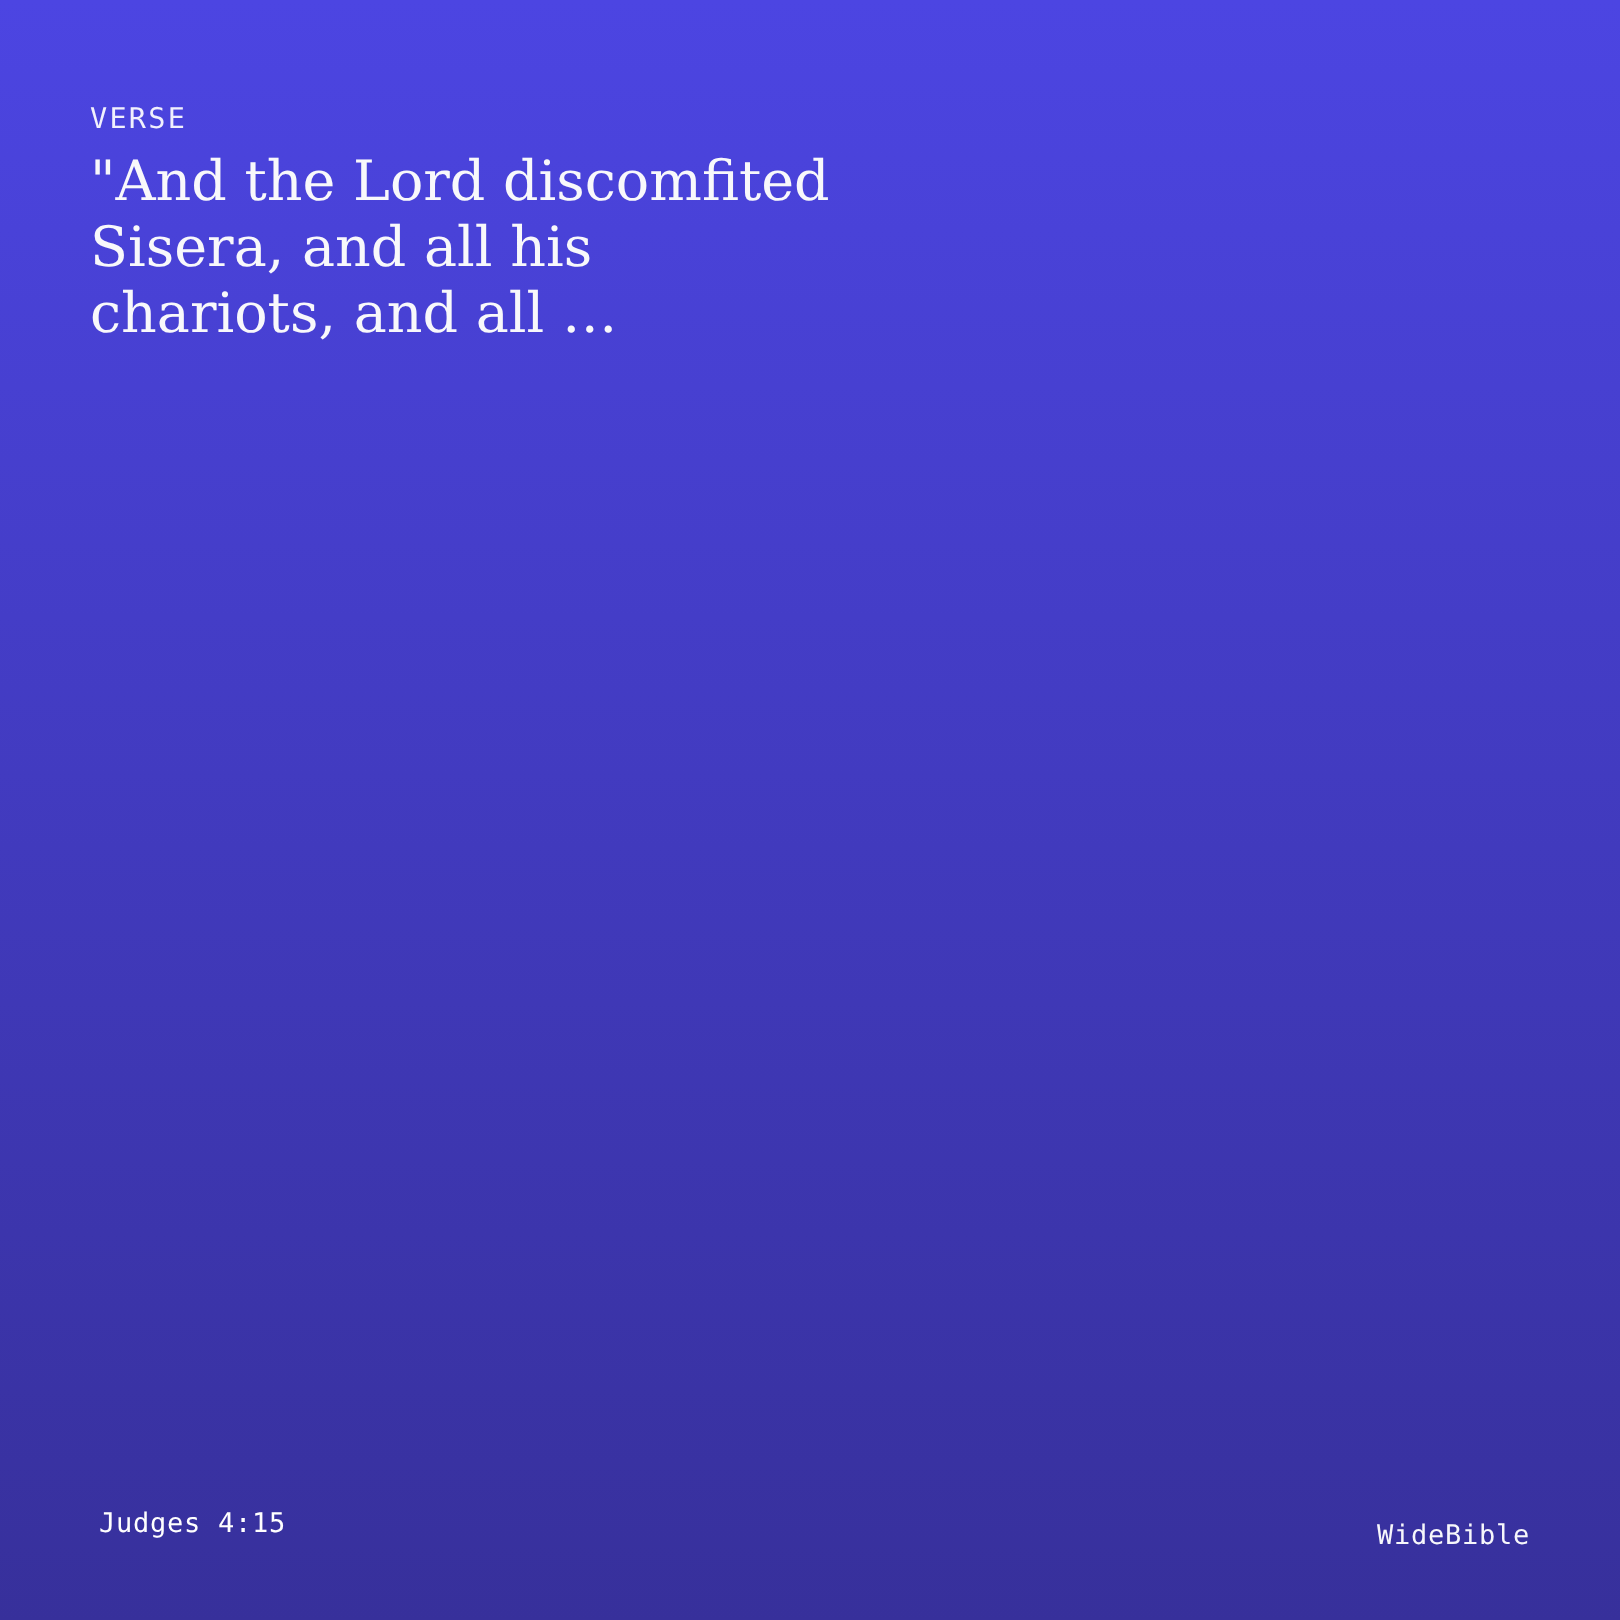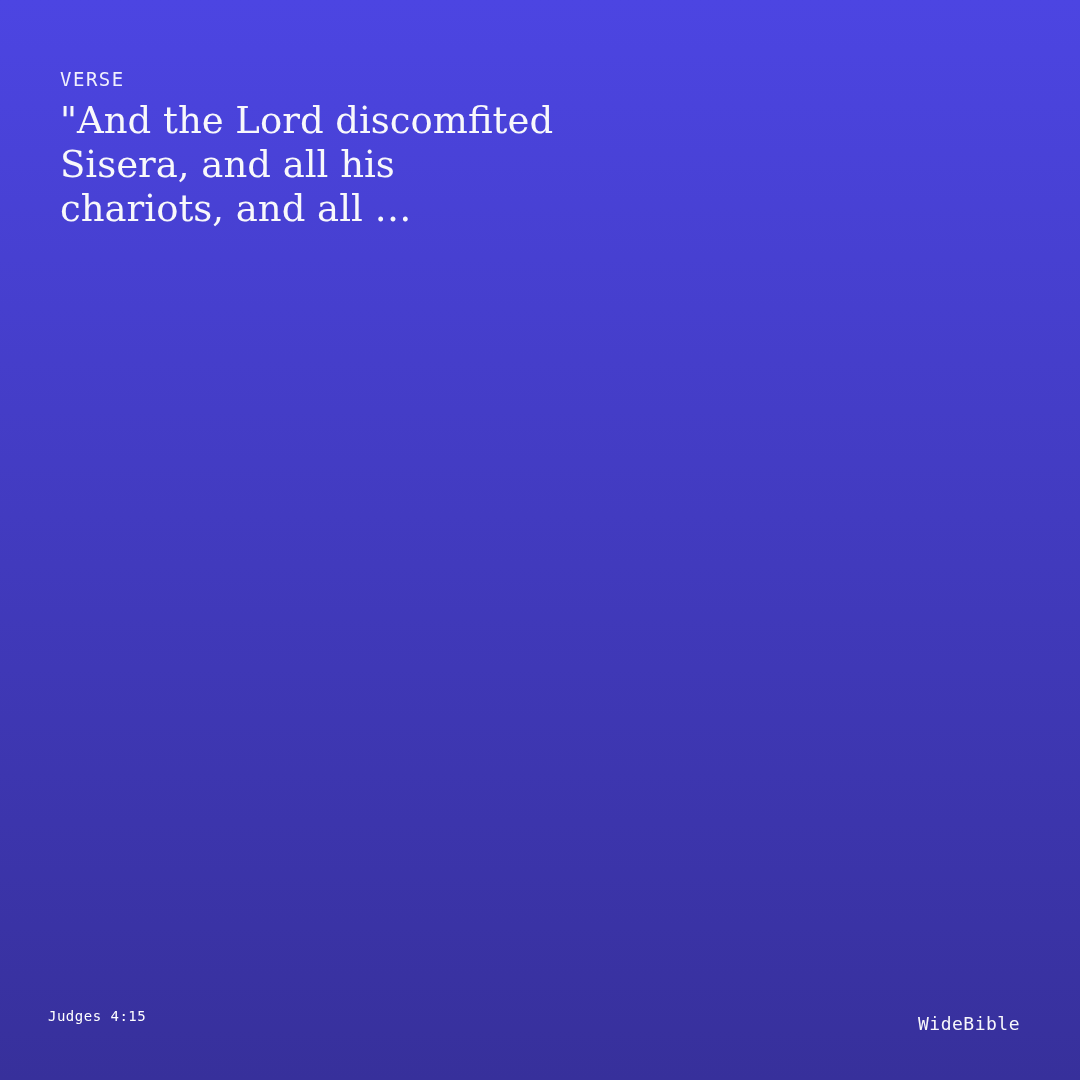--- a/index.html
+++ b/index.html
@@ -34,24 +34,24 @@
       width: 560px;
       font-family: "DejaVu Serif", "Liberation Serif", serif;
       font-size: 37px;
       line-height: 44px;
       font-weight: 400;
       color: #f8f8fb;
       white-space: pre-line;
     }
     .verse-reference {
       position: absolute;
-      left: 48px;
+      left: 66px;
       top: 1002px;
       font-family: "DejaVu Sans Mono", "Liberation Mono", monospace;
-      font-size: 14px;
+      font-size: 18px;
       line-height: 28px;
       letter-spacing: 0.5px;
       font-weight: 400;
       color: #ffffff;
       text-align: center;
     }
     .brand-watermark {
       position: absolute;
       right: 60px;
       top: 1012px;

